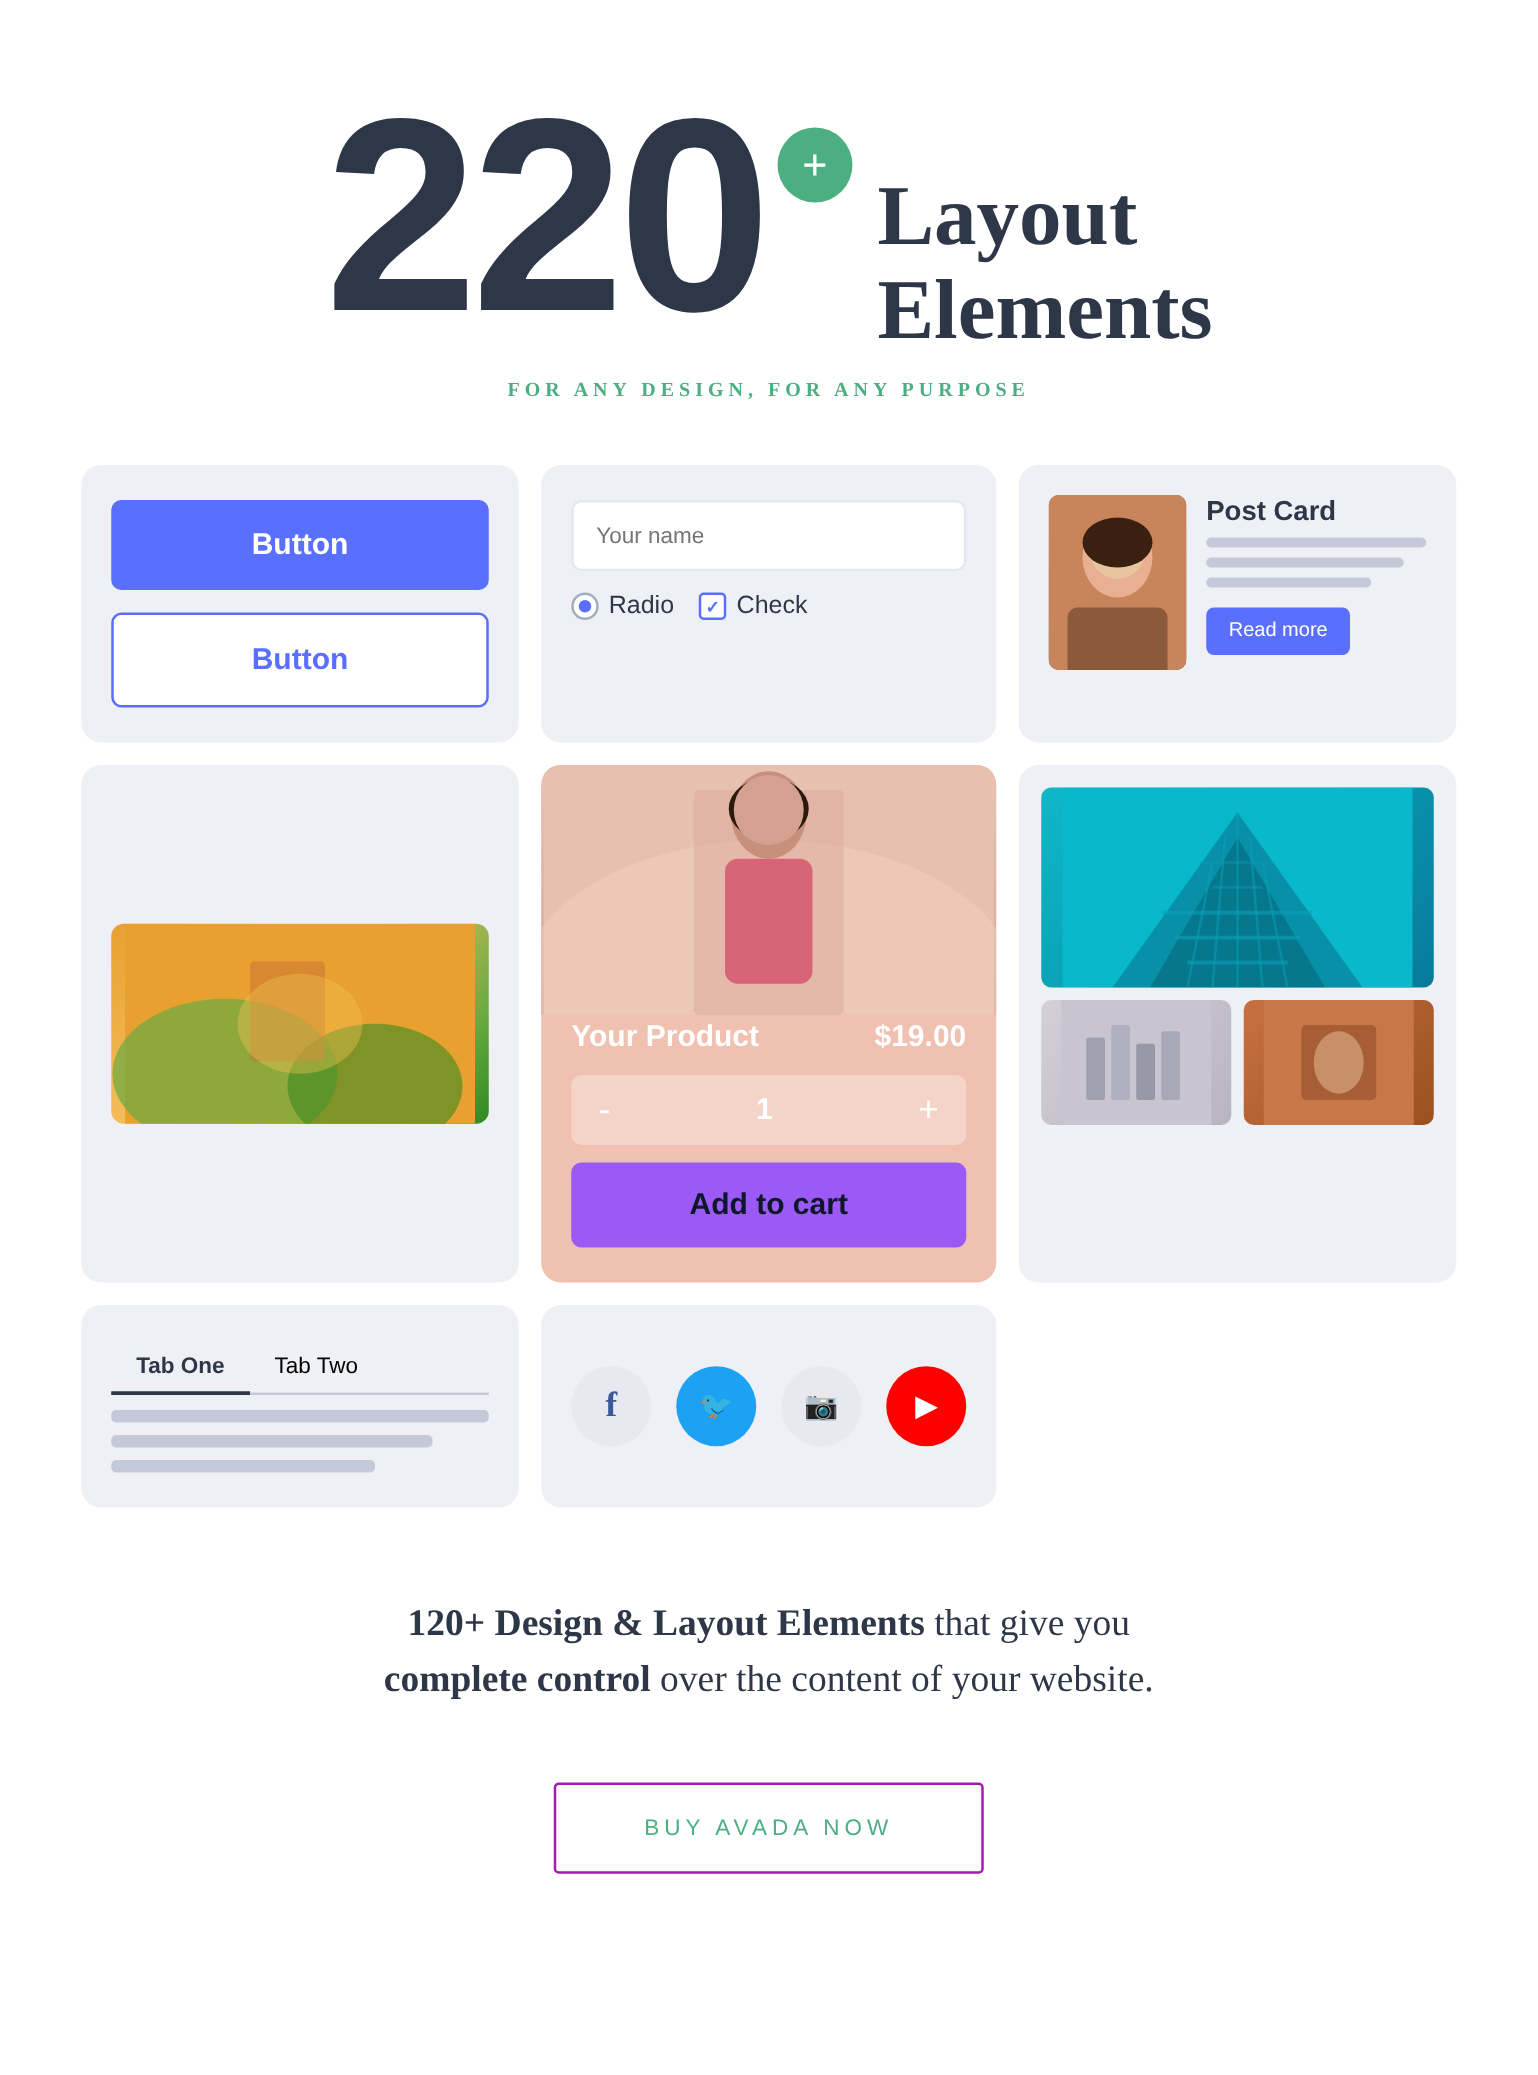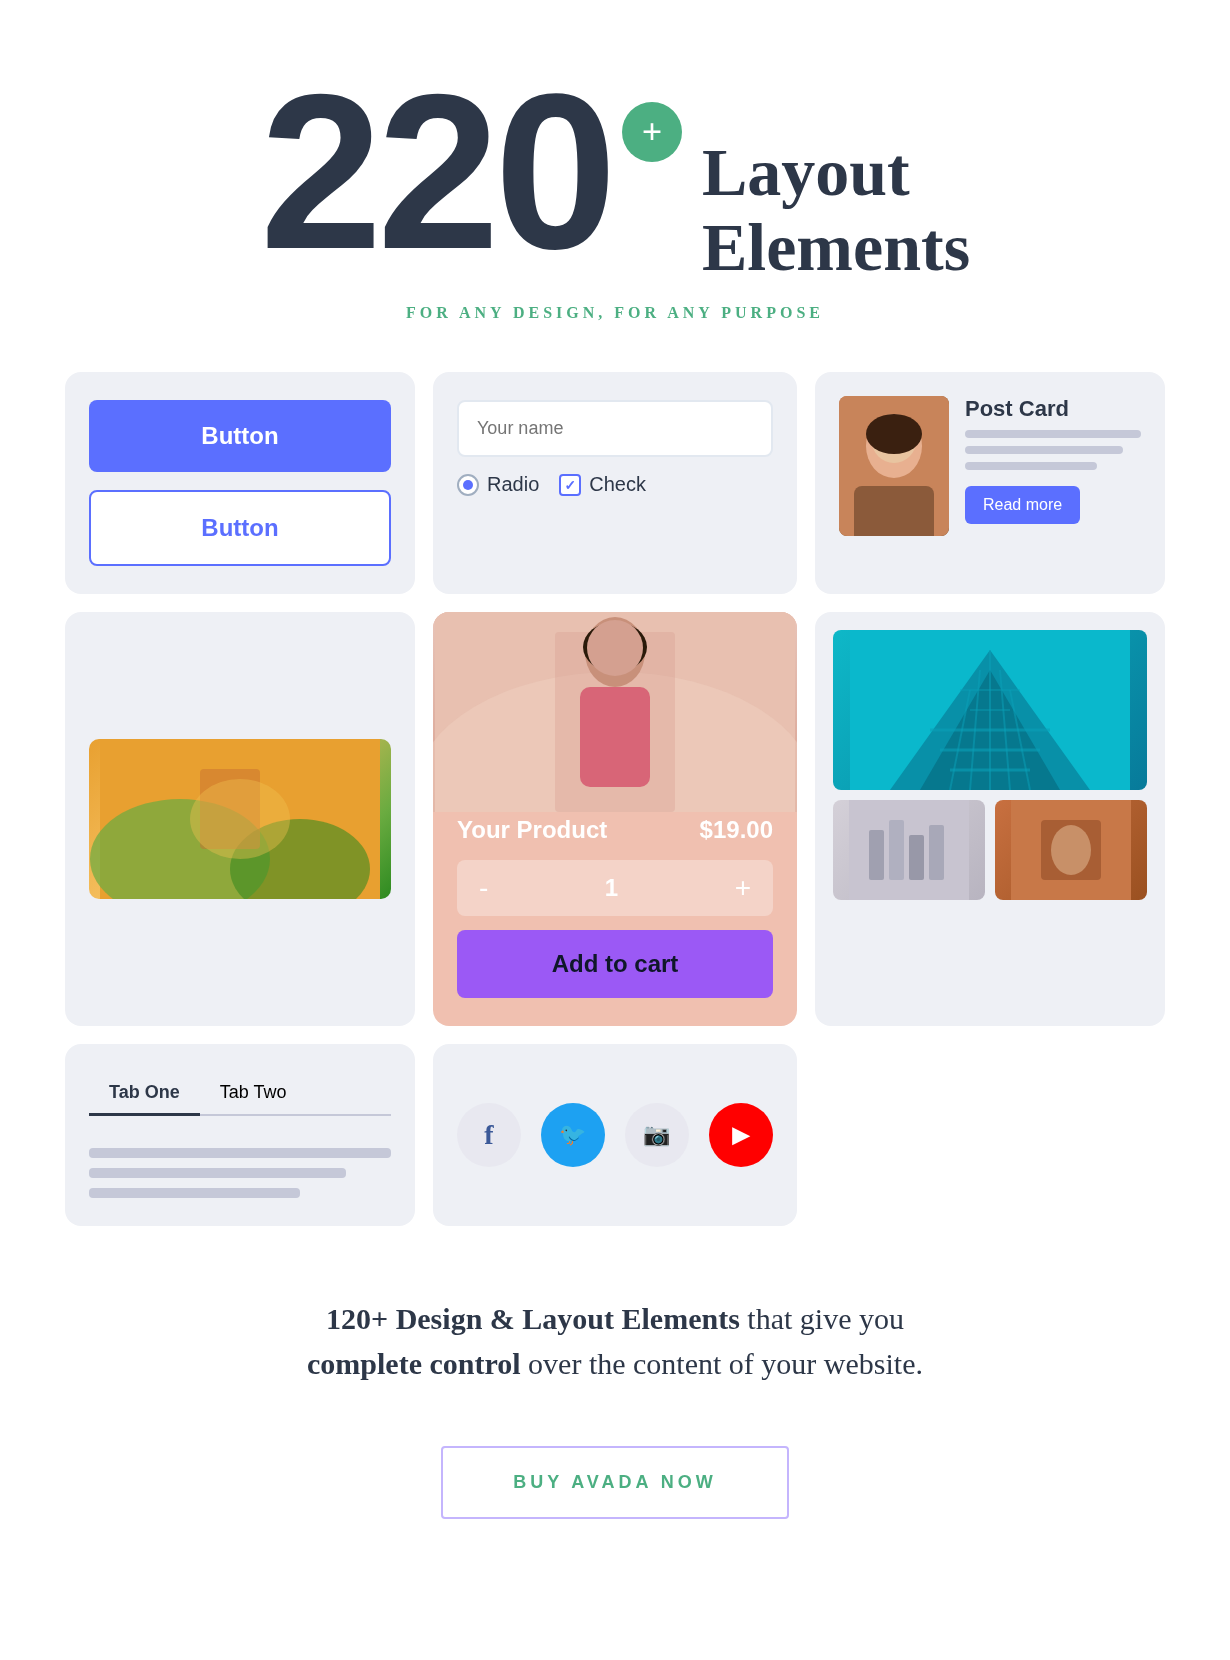--- a/index.html
+++ b/index.html
@@ -323,21 +323,21 @@
       width: 100%;
       font-size: 24px;
       font-weight: 700;
       cursor: pointer;
       font-family: Arial, sans-serif;
     }
 
     
     .tabs-card {
       align-items: center;
-      gap: 24px;
+      gap: 4px;
     }
     .tabs-row {
       display: flex;
       gap: 0;
       width: 100%;
       border-bottom: 2px solid #c5c8d8;
     }
     .tab-item {
       padding: 10px 20px;
       font-size: 18px;
@@ -435,25 +435,25 @@
       line-height: 1.5;
       margin-bottom: 60px;
       font-family: 'Georgia', serif;
     }
     .bottom-text strong {
       font-weight: 900;
     }
 
     
     .cta-btn {
-      border: 2px solid #c4b5fd;
+      border: 2px solid #a21caf;
       background: white;
       color: #4caf82;
       font-size: 18px;
-      font-weight: 700;
+      font-weight: 400;
       letter-spacing: 4px;
       text-transform: uppercase;
       padding: 24px 70px;
       border-radius: 4px;
       cursor: pointer;
       font-family: Arial, sans-serif;
     }
 
     
     .product-image-area {

